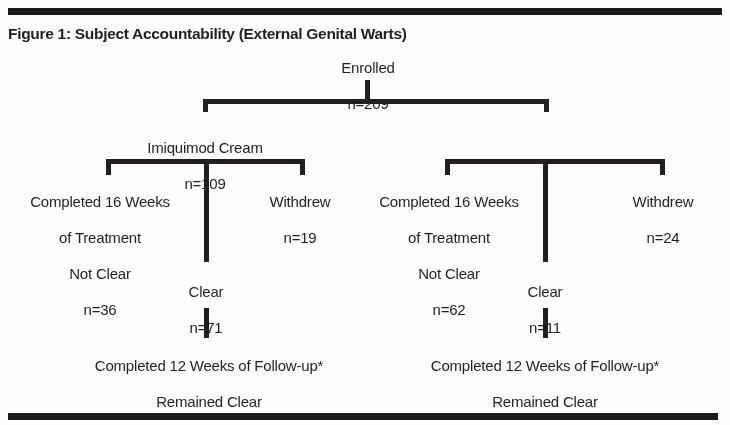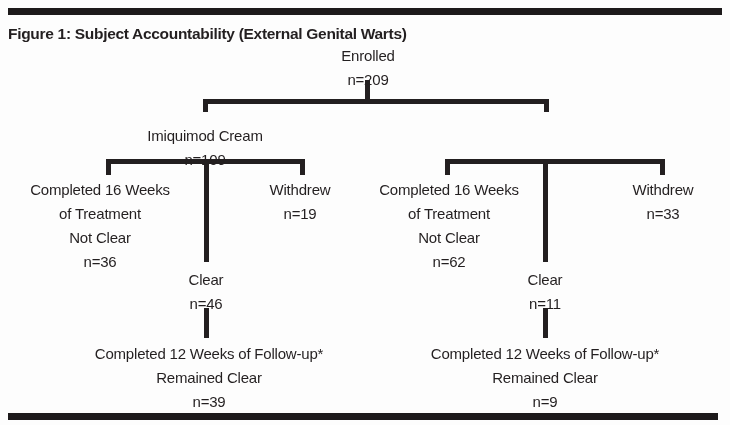--- a/index.html
+++ b/index.html
@@ -17,21 +17,21 @@
   .title{
     position:absolute;left:8px;top:25px;
     font-size:15.5px;font-weight:bold;letter-spacing:-0.3px;
     white-space:nowrap;
   }
   .node{
     position:absolute;text-align:center;
     font-size:15px;line-height:21px;letter-spacing:-0.2px;
     white-space:nowrap;
   }
-  .node div{margin:3px;}
+  .node div{margin:15px;}
 </style>
 </head>
 <body>
 
 <div class="stage">
 
   <div class="hbar" style="left:8px;top:8px;width:714px;"></div>
   <div class="hbar" style="left:8px;top:413px;width:710px;"></div>
 
   <div class="title">Figure 1: Subject Accountability (External Genital Warts)</div>
@@ -78,26 +78,26 @@
 
   <div class="node" style="left:359px;top:176px;width:180px;">
     <div>Completed 16 Weeks</div>
     <div>of Treatment</div>
     <div>Not Clear</div>
     <div>n=62</div>
   </div>
 
   <div class="node" style="left:603px;top:176px;width:120px;">
     <div>Withdrew</div>
-    <div>n=33</div>
+    <div>n=24</div>
   </div>
 
   <div class="node" style="left:146px;top:266px;width:120px;">
     <div>Clear</div>
-    <div>n=46</div>
+    <div>n=71</div>
   </div>
 
   <div class="node" style="left:485px;top:266px;width:120px;">
     <div>Clear</div>
     <div>n=11</div>
   </div>
 
   <div class="node" style="left:79px;top:340px;width:260px;">
     <div>Completed 12 Weeks of Follow-up*</div>
     <div>Remained Clear</div>

